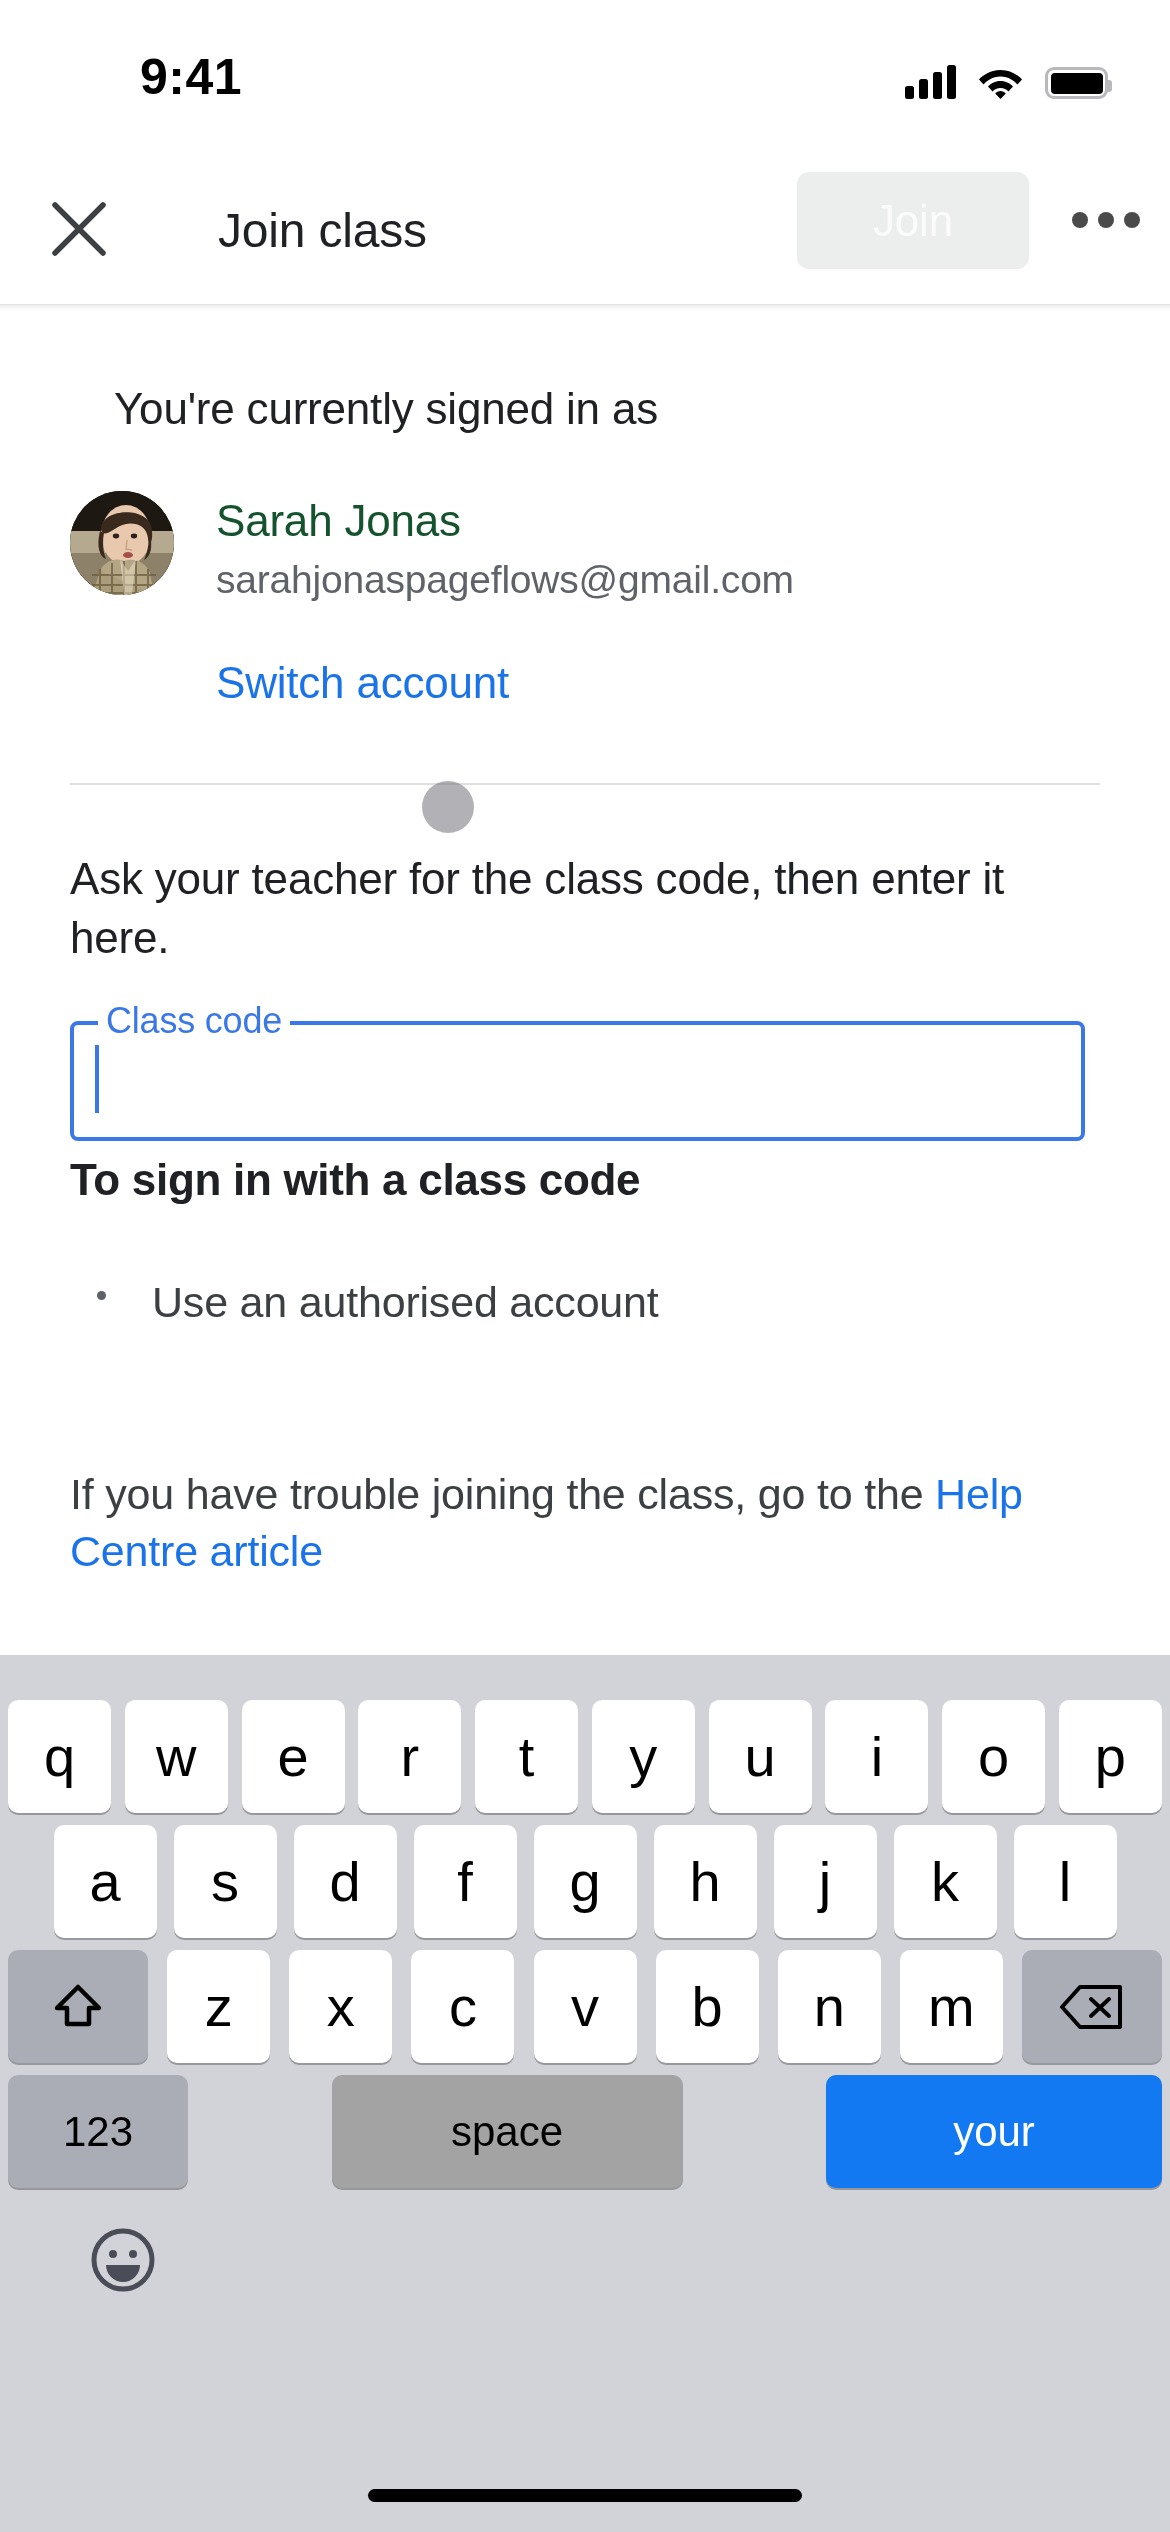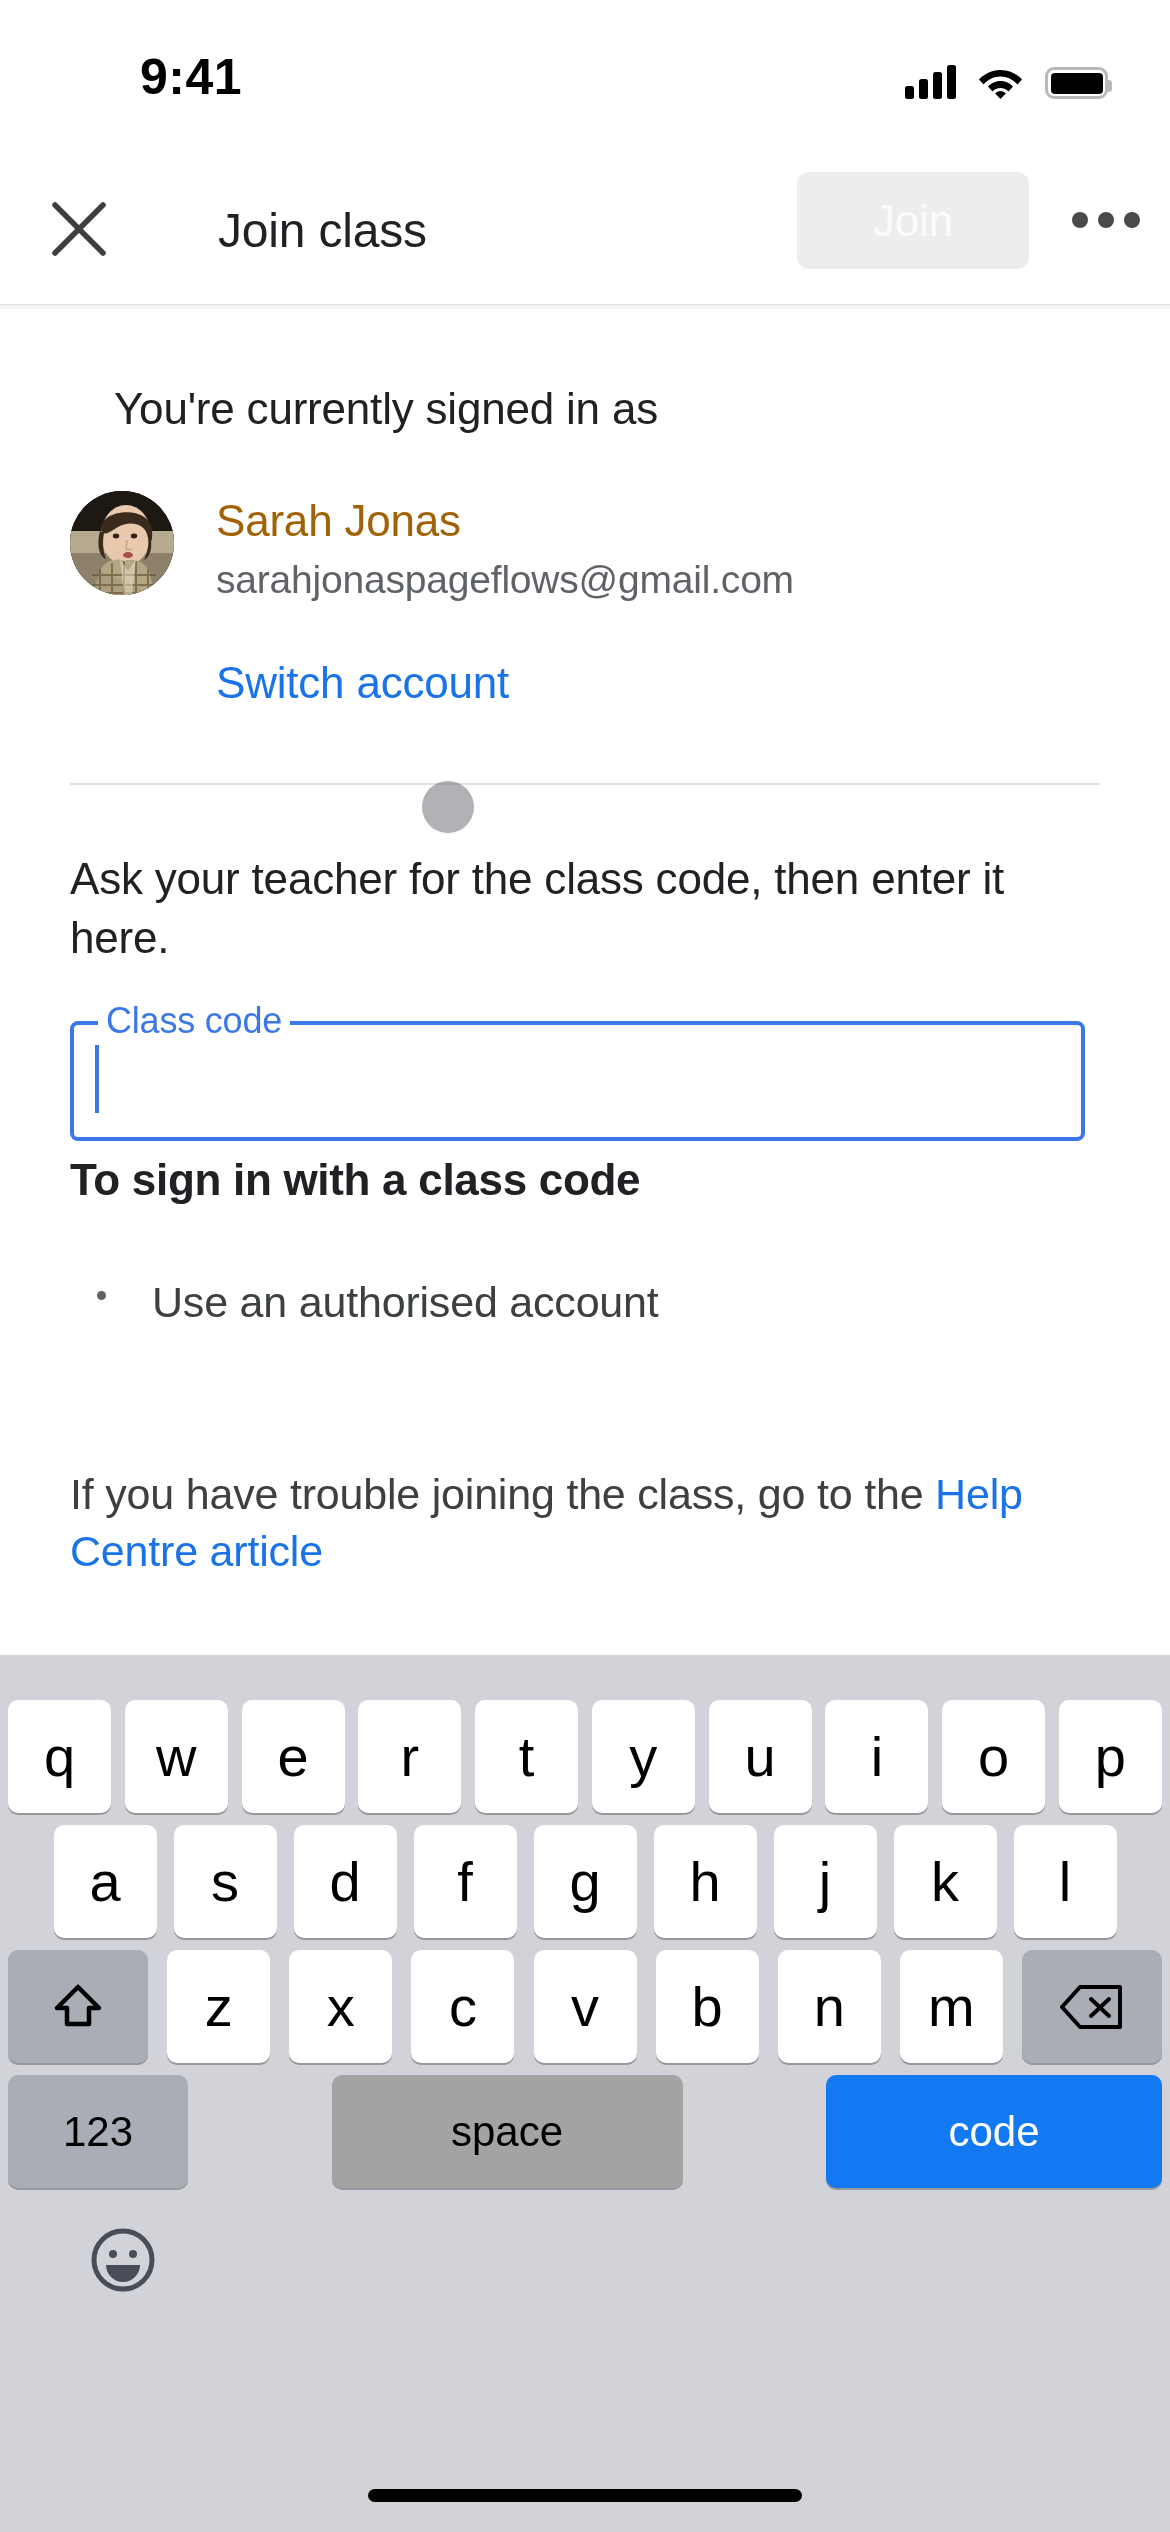--- a/index.html
+++ b/index.html
@@ -89,21 +89,21 @@
 
   .account-row { position:absolute; left:70px; top:180px; }
   .avatar {
     position:absolute; left:0; top:0;
     width:104px; height:104px; border-radius:50%;
     overflow:hidden; background:#6b5b4a;
   }
   .avatar svg { display:block; }
   .acct-name {
     position:absolute; left:146px; top:5px;
-    font-size:44px; color:#a16207; letter-spacing:-0.2px; white-space:nowrap;
+    font-size:44px; color:#14532d; letter-spacing:-0.2px; white-space:nowrap;
   }
   .acct-email {
     position:absolute; left:146px; top:67px;
     font-size:39px; color:#5f6368; letter-spacing:-0.2px; white-space:nowrap;
   }
   .switch-account {
     position:absolute; left:146px; top:167px;
     font-size:44px; color:#1a73e8; letter-spacing:-0.2px;
     cursor:pointer; white-space:nowrap;
   }
@@ -360,21 +360,21 @@
           <path d="M20 4 L60 4 L60 44 L20 44 L2 24 Z" fill="none" stroke="#000" stroke-width="4" stroke-linejoin="round"></path>
           <line x1="31" y1="16" x2="49" y2="33" stroke="#000" stroke-width="4" stroke-linecap="round"></line>
           <line x1="49" y1="16" x2="31" y2="33" stroke="#000" stroke-width="4" stroke-linecap="round"></line>
         </svg>
       </div>
     </div>
 
     <div class="krow r4">
       <div class="key numkey">123</div>
       <div class="key space">space</div>
-      <div class="key done">code</div>
+      <div class="key done">your</div>
     </div>
 
     <div class="emoji-key">
       <svg width="70" height="70" viewBox="0 0 70 70">
         <circle cx="35" cy="35" r="29" fill="none" stroke="#4a4d57" stroke-width="5"></circle>
         <circle cx="25" cy="29" r="4" fill="#4a4d57"></circle>
         <circle cx="45" cy="29" r="4" fill="#4a4d57"></circle>
         <path d="M18 40 L52 40 A17 17 0 0 1 18 40 Z" fill="#4a4d57"></path>
       </svg>
     </div>

